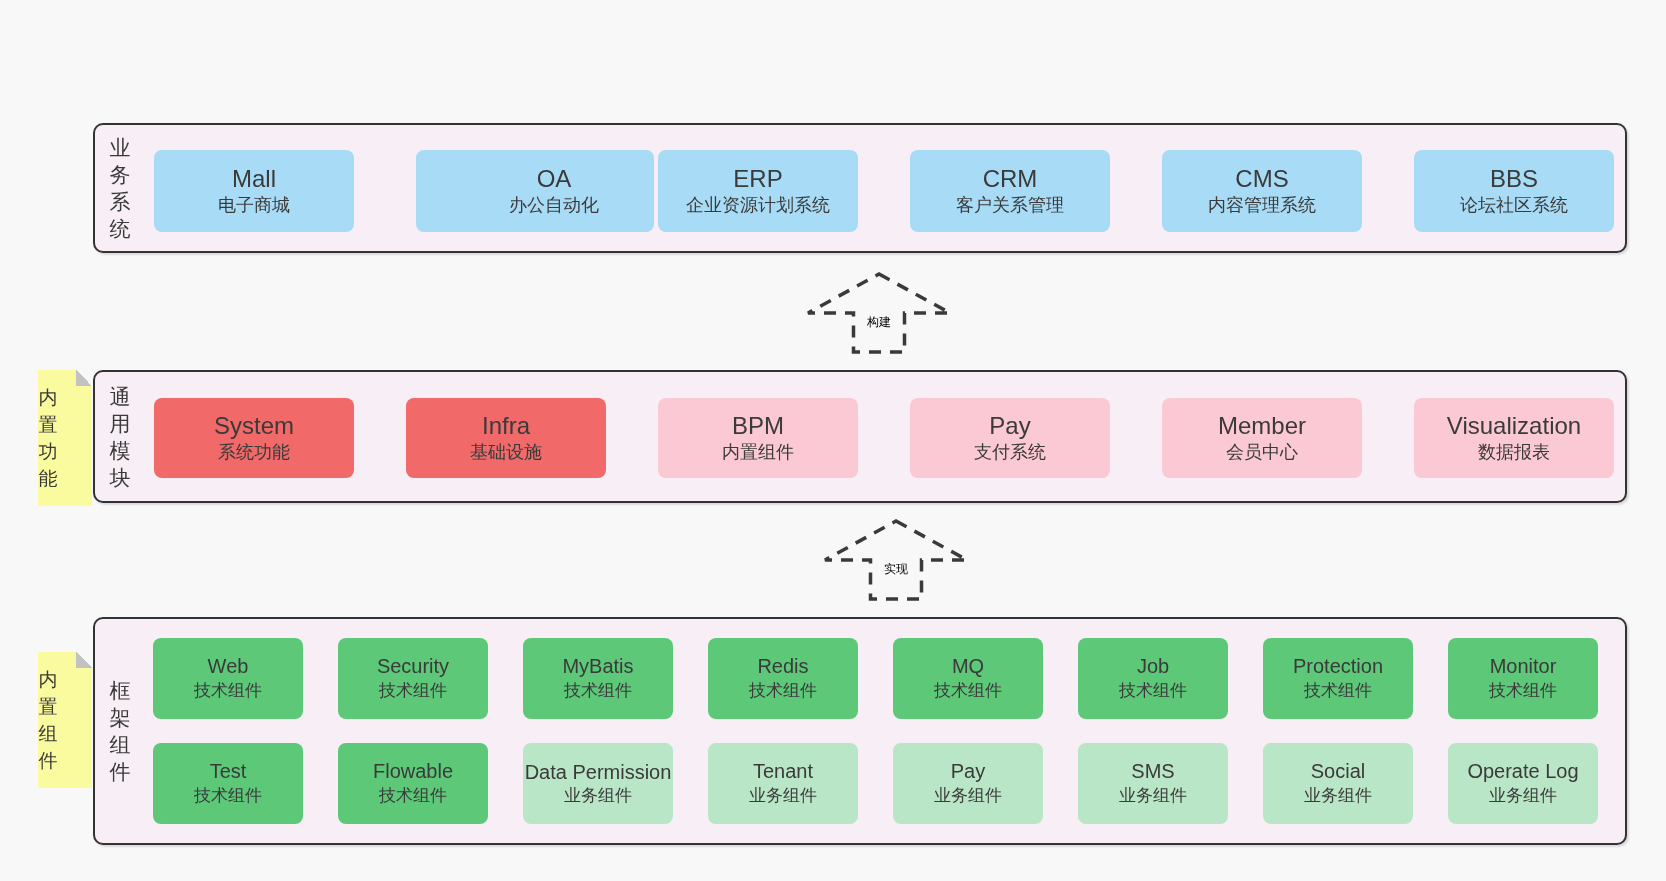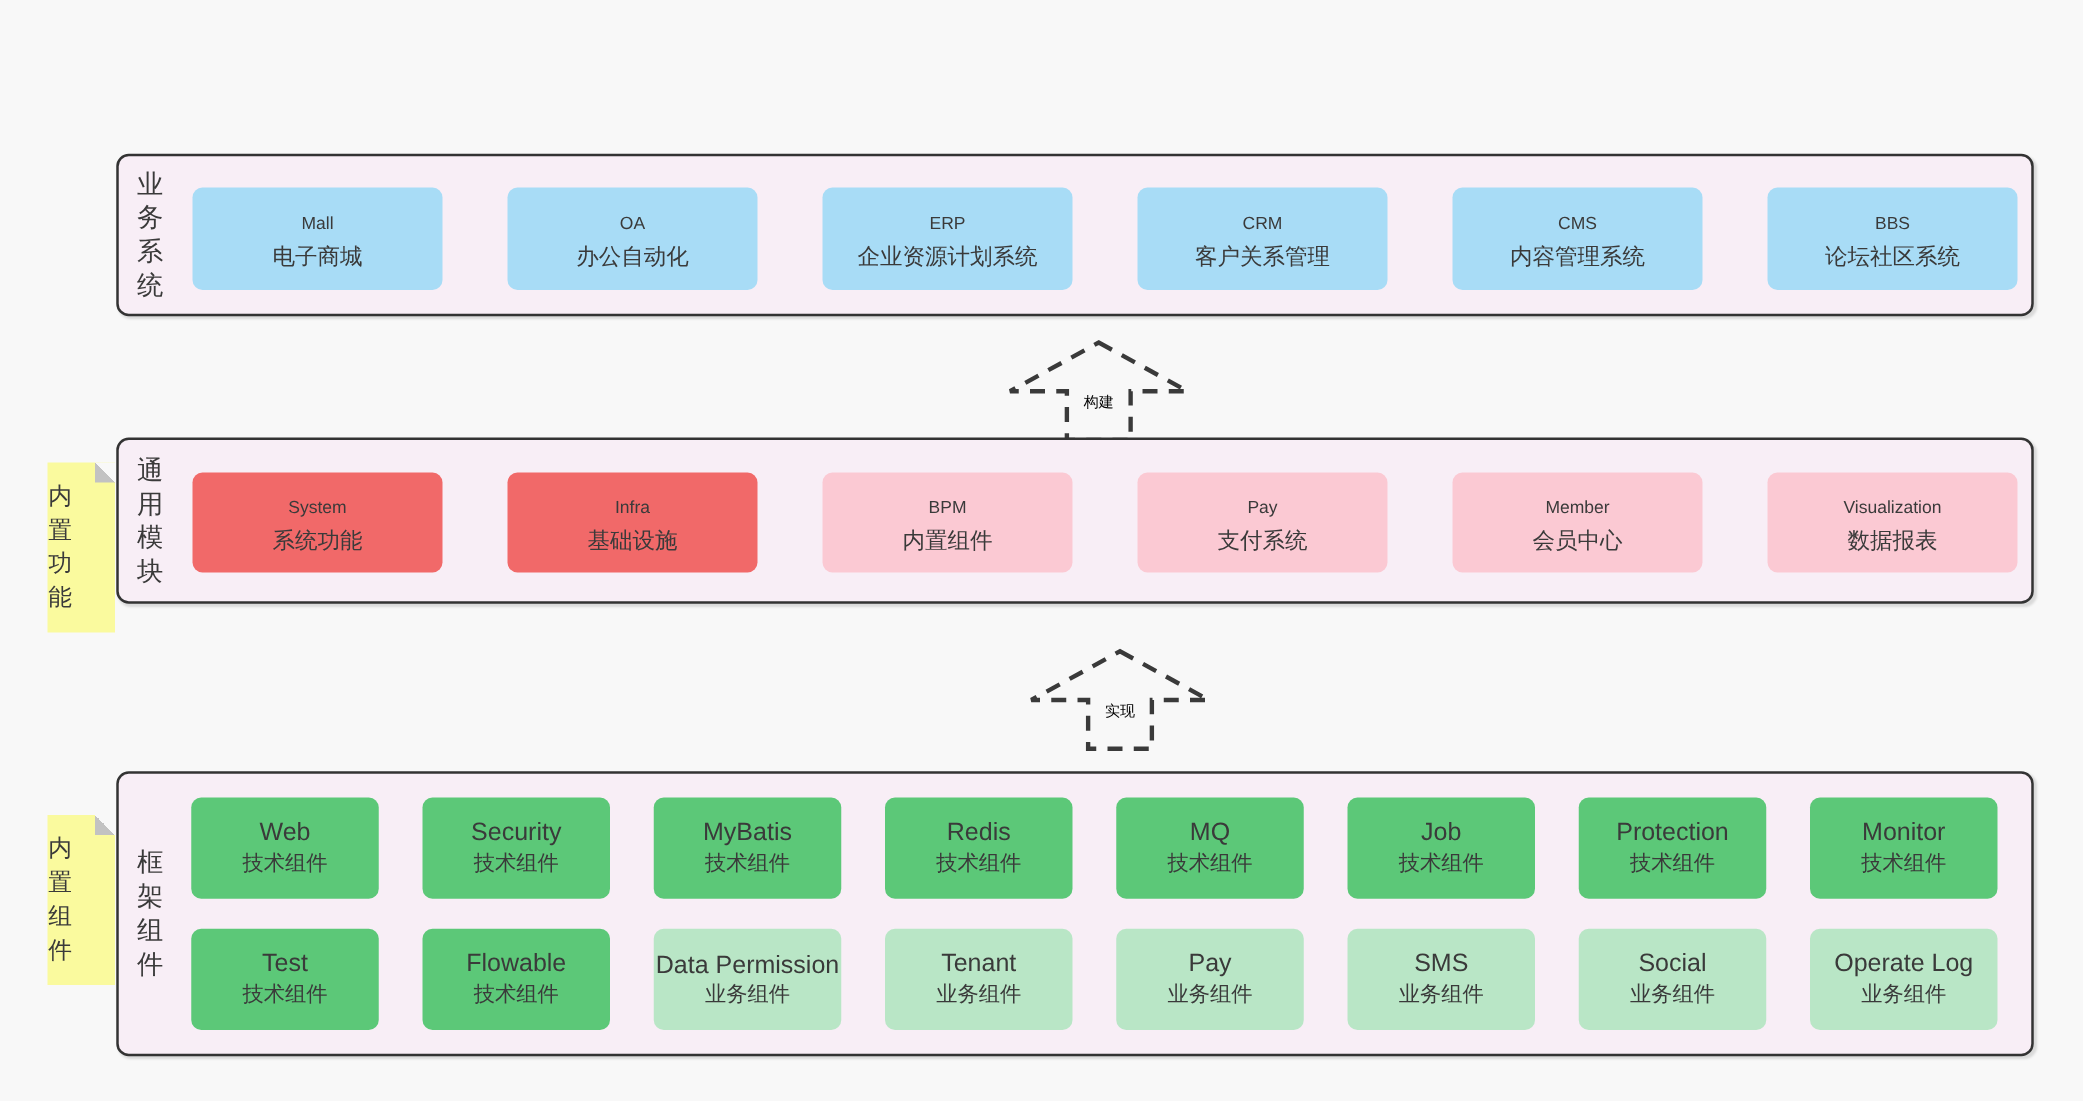--- a/index.html
+++ b/index.html
@@ -20,21 +20,21 @@
     position:absolute;
     left:93px;
     width:1534px;
     background:#f8eef6;
     border:2px solid #333;
     border-radius:10px;
     box-shadow:2px 2px 2px rgba(0,0,0,0.12);
     box-sizing:border-box;
   }
   .panel-business{top:123px;height:130px;}
-  .panel-modules{top:350px;height:133px;padding-left:16px;}
+  .panel-modules{top:370px;height:133px;padding-left:16px;}
   .panel-framework{top:617px;height:228px;}
 
   
   .side-label-wrap{
     position:absolute;
     left:8px;top:0;bottom:0;
     width:34px;
     display:flex;align-items:center;justify-content:center;
   }
   .vtext{
@@ -47,21 +47,21 @@
   }
 
   
   .box{
     position:absolute;
     border-radius:8px;
     display:flex;flex-direction:column;
     align-items:center;justify-content:center;
     text-align:center;
   }
-  .box .en{font-size:14px;line-height:27px;}
+  .box .en{font-size:24px;line-height:27px;}
   .box .zh{font-size:18px;line-height:26px;}
   .box-wide{width:200px;height:82px;}
   .box-small{width:150px;height:81px;}
   .box-small .en{font-size:20px;line-height:25px;}
   .box-small .zh{font-size:17px;line-height:24px;}
   .blue{background:#a8dcf6;}
   .red{background:#f16969;}
   .pink{background:#fbc9d3;}
   .green{background:#5cc878;}
   .lightgreen{background:#b9e6c6;}
@@ -109,21 +109,21 @@
 <div class="page">
 
   <div class="panel panel-business">
     <div class="side-label-wrap">
       <div class="vtext">业务系统</div>
     </div>
     <div class="box box-wide blue" style="left:59px;top:25px;">
       <div class="en">Mall</div>
       <div class="zh">电子商城</div>
     </div>
-    <div class="box box-wide blue" style="left:311px;top:25px;">
+    <div class="box box-wide blue" style="left:321px;top:25px;padding-left:38px;">
       <div class="en">OA</div>
       <div class="zh">办公自动化</div>
     </div>
     <div class="box box-wide blue" style="left:563px;top:25px;">
       <div class="en">ERP</div>
       <div class="zh">企业资源计划系统</div>
     </div>
     <div class="box box-wide blue" style="left:815px;top:25px;">
       <div class="en">CRM</div>
       <div class="zh">客户关系管理</div>

